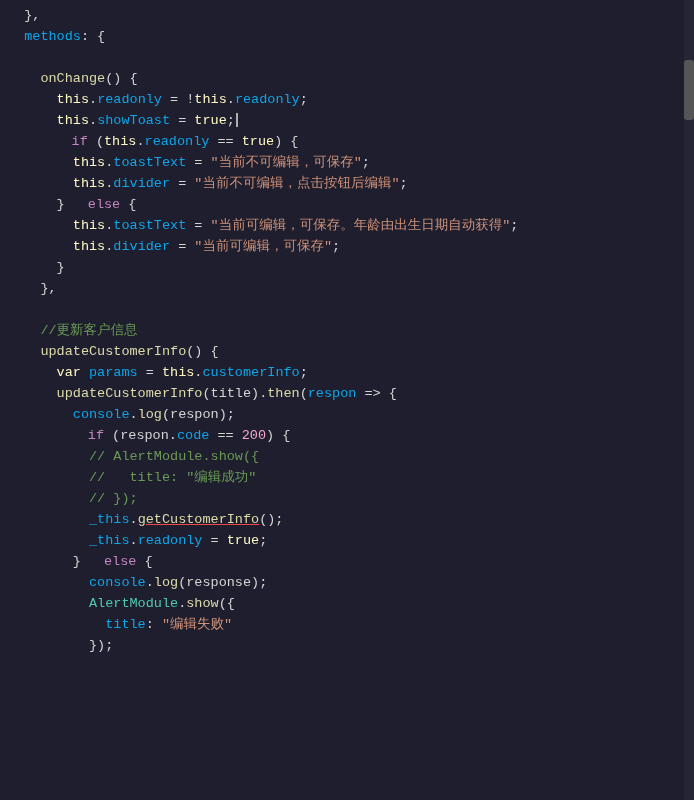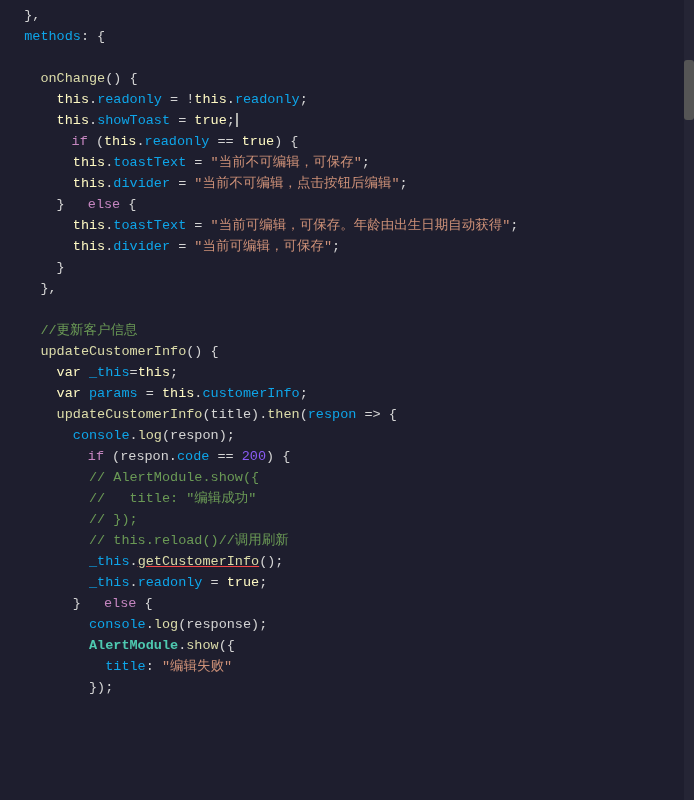--- a/index.html
+++ b/index.html
@@ -29,22 +29,22 @@
     .line-content {
       flex: 1;
     }
     
     .c-white { color: #d4d4d4; }
     .c-yellow { color: #dcdcaa; }
     .c-blue { color: #fef9c3; }
     .c-orange { color: #ce9178; }
     .c-pink { color: #c586c0; margin-left: 15px; }
     .c-light-blue { color: #0ea5e9; }
-    .c-gold { color: #8b5cf6; }
-    .c-teal { color: #4ec9b0; font-weight: bold; }
+    .c-gold { color: #f9a8d4; }
+    .c-teal { color: #4ec9b0; }
     .c-comment { color: #6a9955; }
 
     .scrollbar {
       position: absolute;
       right: 0;
       top: 0;
       width: 10px;
       height: 800px;
       background: #252535;
     }
@@ -82,29 +82,27 @@
       <div class="line"><span class="line-content"><span class="c-white">        </span><span class="c-blue">this</span><span class="c-white">.</span><span class="c-light-blue">toastText</span><span class="c-white"> = </span><span class="c-orange">"当前不可编辑，可保存"</span><span class="c-white">;</span></span></div>
       <div class="line"><span class="line-content"><span class="c-white">        </span><span class="c-blue">this</span><span class="c-white">.</span><span class="c-light-blue">divider</span><span class="c-white"> = </span><span class="c-orange">"当前不可编辑，点击按钮后编辑"</span><span class="c-white">;</span></span></div>
       <div class="line"><span class="line-content"><span class="c-white">      </span><span class="c-white">} </span><span class="c-pink">else</span><span class="c-white"> {</span></span></div>
       <div class="line"><span class="line-content"><span class="c-white">        </span><span class="c-blue">this</span><span class="c-white">.</span><span class="c-light-blue">toastText</span><span class="c-white"> = </span><span class="c-orange">"当前可编辑，可保存。年龄由出生日期自动获得"</span><span class="c-white">;</span></span></div>
       <div class="line"><span class="line-content"><span class="c-white">        </span><span class="c-blue">this</span><span class="c-white">.</span><span class="c-light-blue">divider</span><span class="c-white"> = </span><span class="c-orange">"当前可编辑，可保存"</span><span class="c-white">;</span></span></div>
       <div class="line"><span class="line-content"><span class="c-white">      </span><span class="c-white">}</span></span></div>
       <div class="line"><span class="line-content"><span class="c-white">    </span><span class="c-white">},</span></span></div>
       <div class="line"><span class="line-content">&nbsp;</span></div>
       <div class="line"><span class="line-content"><span class="c-white">    </span><span class="c-comment">//更新客户信息</span></span></div>
       <div class="line"><span class="line-content"><span class="c-white">    </span><span class="c-yellow">updateCustomerInfo</span><span class="c-white">() {</span></span></div>
-      <div class="line"><span class="line-content"><span class="c-white">      </span><span class="c-blue">var</span><span class="c-light-blue"> _this</span><span class="c-white">=</span><span class="c-blue">this</span><span class="c-white">;</span></span></div>
       <div class="line"><span class="line-content"><span class="c-white">      </span><span class="c-blue">var</span><span class="c-light-blue"> params</span><span class="c-white"> = </span><span class="c-blue">this</span><span class="c-white">.</span><span class="c-light-blue">customerInfo</span><span class="c-white">;</span></span></div>
       <div class="line"><span class="line-content"><span class="c-white">      </span><span class="c-yellow">updateCustomerInfo</span><span class="c-white">(title).</span><span class="c-yellow">then</span><span class="c-white">(</span><span class="c-light-blue">respon</span><span class="c-white"> =&gt; {</span></span></div>
       <div class="line"><span class="line-content"><span class="c-white">        </span><span class="c-light-blue">console</span><span class="c-white">.</span><span class="c-yellow">log</span><span class="c-white">(respon);</span></span></div>
       <div class="line"><span class="line-content"><span class="c-white">        </span><span class="c-pink">if</span><span class="c-white"> (respon.</span><span class="c-light-blue">code</span><span class="c-white"> == </span><span class="c-gold">200</span><span class="c-white">) {</span></span></div>
       <div class="line"><span class="line-content"><span class="c-white">          </span><span class="c-comment">// AlertModule.show({</span></span></div>
       <div class="line"><span class="line-content"><span class="c-white">          </span><span class="c-comment">//   title: "编辑成功"</span></span></div>
       <div class="line"><span class="line-content"><span class="c-white">          </span><span class="c-comment">// });</span></span></div>
-      <div class="line"><span class="line-content"><span class="c-white">          </span><span class="c-comment">// this.reload()//调用刷新</span></span></div>
       <div class="line"><span class="line-content"><span class="c-white">          </span><span class="c-light-blue">_this</span><span class="c-white">.</span><span class="c-yellow" style="text-decoration: underline rgb(244, 71, 71);">getCustomerInfo</span><span class="c-white">();</span></span></div>
       <div class="line"><span class="line-content"><span class="c-white">          </span><span class="c-light-blue">_this</span><span class="c-white">.</span><span class="c-light-blue">readonly</span><span class="c-white"> = </span><span class="c-blue">true</span><span class="c-white">;</span></span></div>
       <div class="line"><span class="line-content"><span class="c-white">        </span><span class="c-white">} </span><span class="c-pink">else</span><span class="c-white"> {</span></span></div>
       <div class="line"><span class="line-content"><span class="c-white">          </span><span class="c-light-blue">console</span><span class="c-white">.</span><span class="c-yellow">log</span><span class="c-white">(response);</span></span></div>
       <div class="line"><span class="line-content"><span class="c-white">          </span><span class="c-teal">AlertModule</span><span class="c-white">.</span><span class="c-yellow">show</span><span class="c-white">({</span></span></div>
       <div class="line"><span class="line-content"><span class="c-white">            </span><span class="c-light-blue">title</span><span class="c-white">: </span><span class="c-orange">"编辑失败"</span></span></div>
       <div class="line"><span class="line-content"><span class="c-white">          </span><span class="c-white">});</span></span></div>
     </div>
   <div class="scrollbar">
     <div class="scrollbar-thumb"></div>

